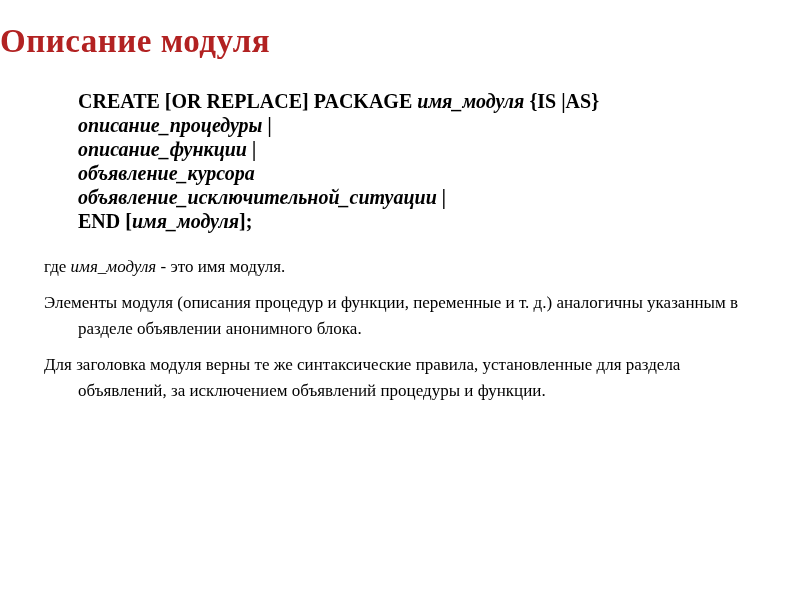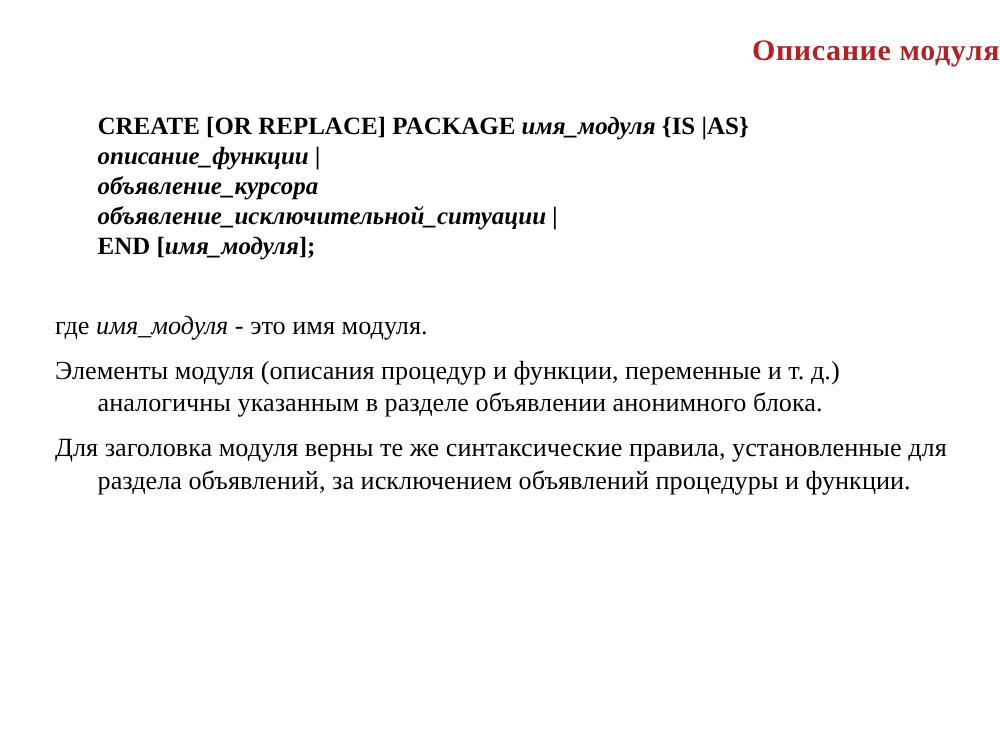--- a/index.html
+++ b/index.html
@@ -9,56 +9,56 @@
     height: 600px;
     background: #ffffff;
     overflow: hidden;
     font-family: "Liberation Serif", serif;
     color: #000000;
     box-sizing: border-box;
   }
   .slide-title {
     margin: 0;
     padding-top: 25px;
-    text-align: right;
-    font-size: 24px;
+    text-align: left;
+    font-size: 33px;
     line-height: 32px;
     font-weight: bold;
     letter-spacing: 0.5px;
-    padding-left: 11px;
   }
   .code-block {
     margin: 32px 30px 0 78px;
     font-size: 20px;
     line-height: 24px;
     font-weight: bold;
     white-space: nowrap;
   }
   .code-line { min-height: 24px; }
   .body-text {
-    margin: 38px 28px 0 44px;
-    font-size: 21px;
+    margin: 21px 28px 0 44px;
+    font-size: 17px;
     line-height: 26px;
   }
   .para {
     margin: 0 0 10px 0;
     padding-left: 34px;
     text-indent: -34px;
   }
   .it { font-style: italic; }
 </style>
 </head>
 <body>
 
 <div class="slide">
 
   <h1 class="slide-title" style="color: rgb(178, 34, 34);">Описание модуля</h1>
 
   <div class="code-block">
     <div class="code-line"><span>CREATE [OR REPLACE] PACKAGE </span><span class="it">имя_модуля</span><span> {IS |AS}</span></div>
+    <div class="code-line"><span class="it">описание_процедуры |</span></div>
     <div class="code-line"><span class="it">описание_функции |</span></div>
     <div class="code-line"><span class="it">объявление_курсора</span></div>
     <div class="code-line"><span class="it">объявление_исключительной_ситуации |</span></div>
     <div class="code-line"><span>END [</span><span class="it">имя_модуля</span><span>];</span></div>
   </div>
 
   <div class="body-text">
     <p class="para"><span>где </span><span class="it">имя_модуля</span><span> - это имя модуля.</span></p>
     <p class="para"><span>Элементы модуля (описания процедур и функции, переменные и т. д.) аналогичны указанным в разделе объявлении анонимного блока.</span></p>
     <p class="para"><span>Для заголовка модуля верны те же синтаксические правила, установленные для раздела объявлений, за исключением объявлений процедуры и функции.</span></p>

